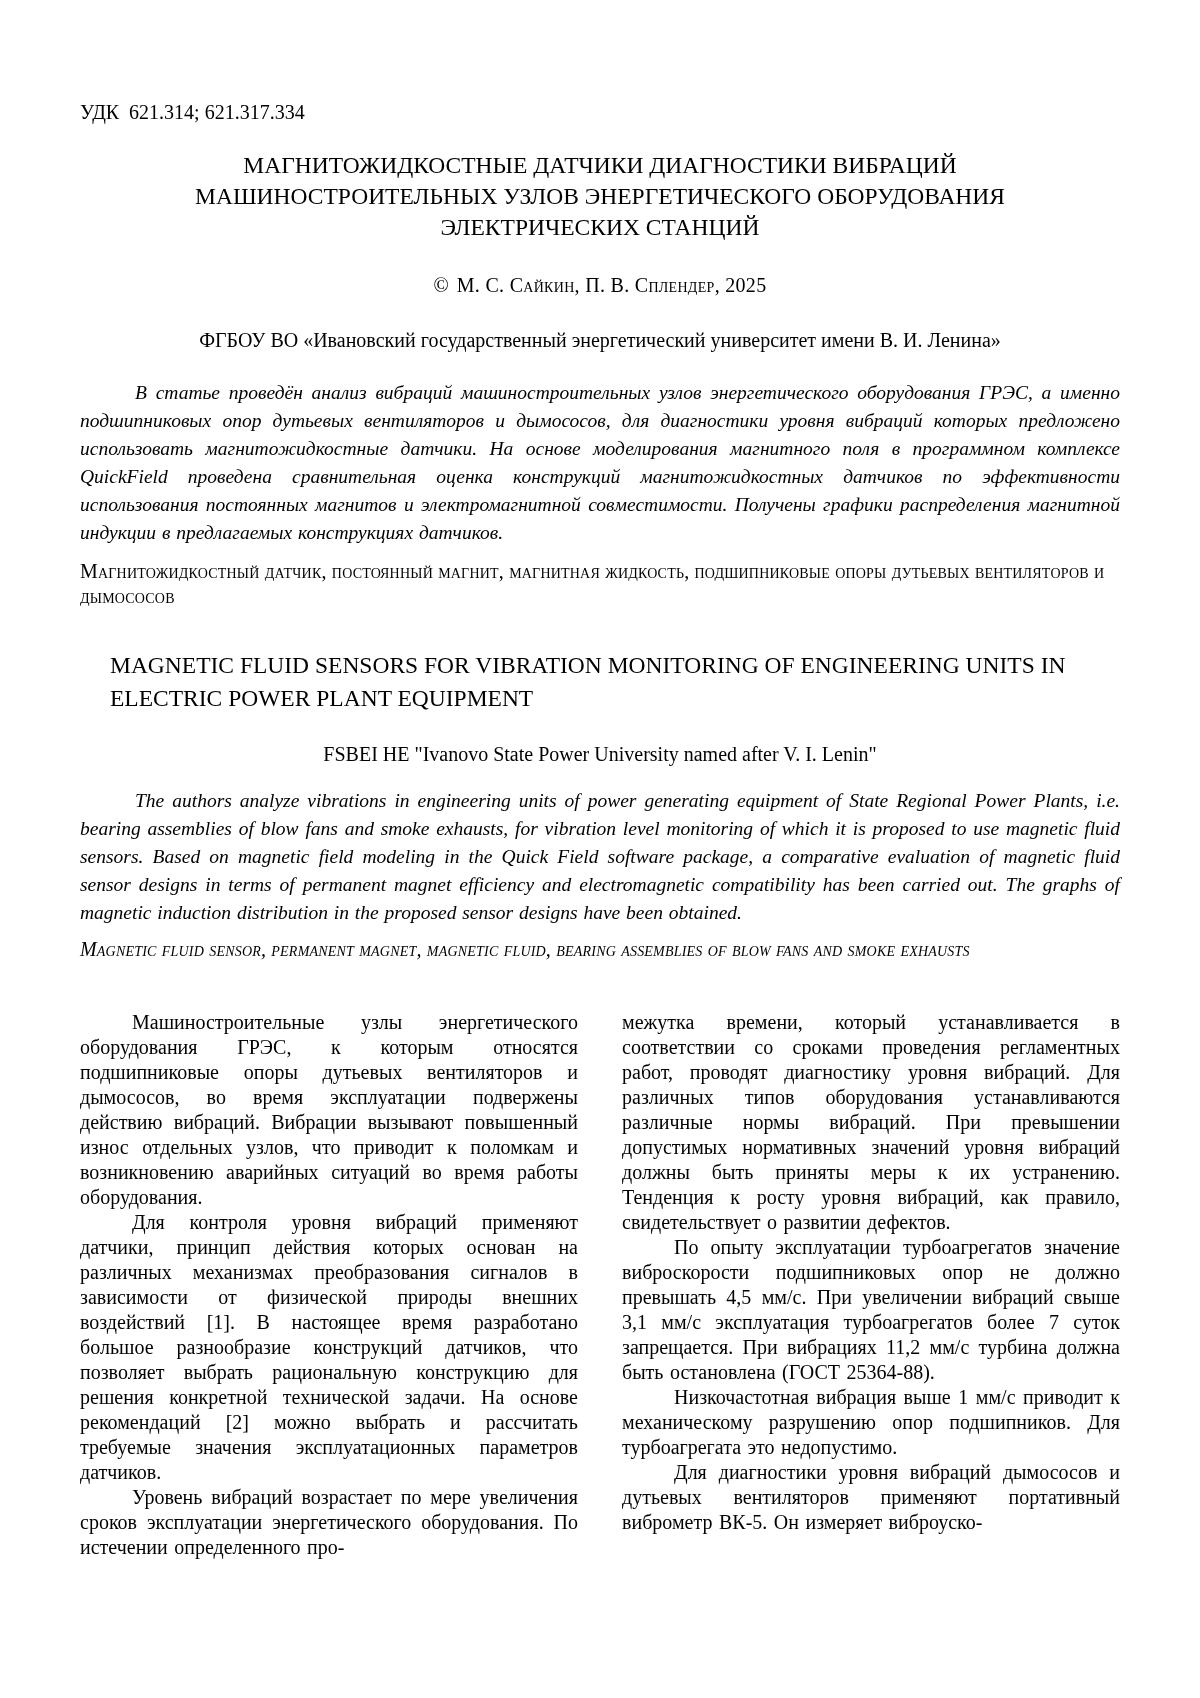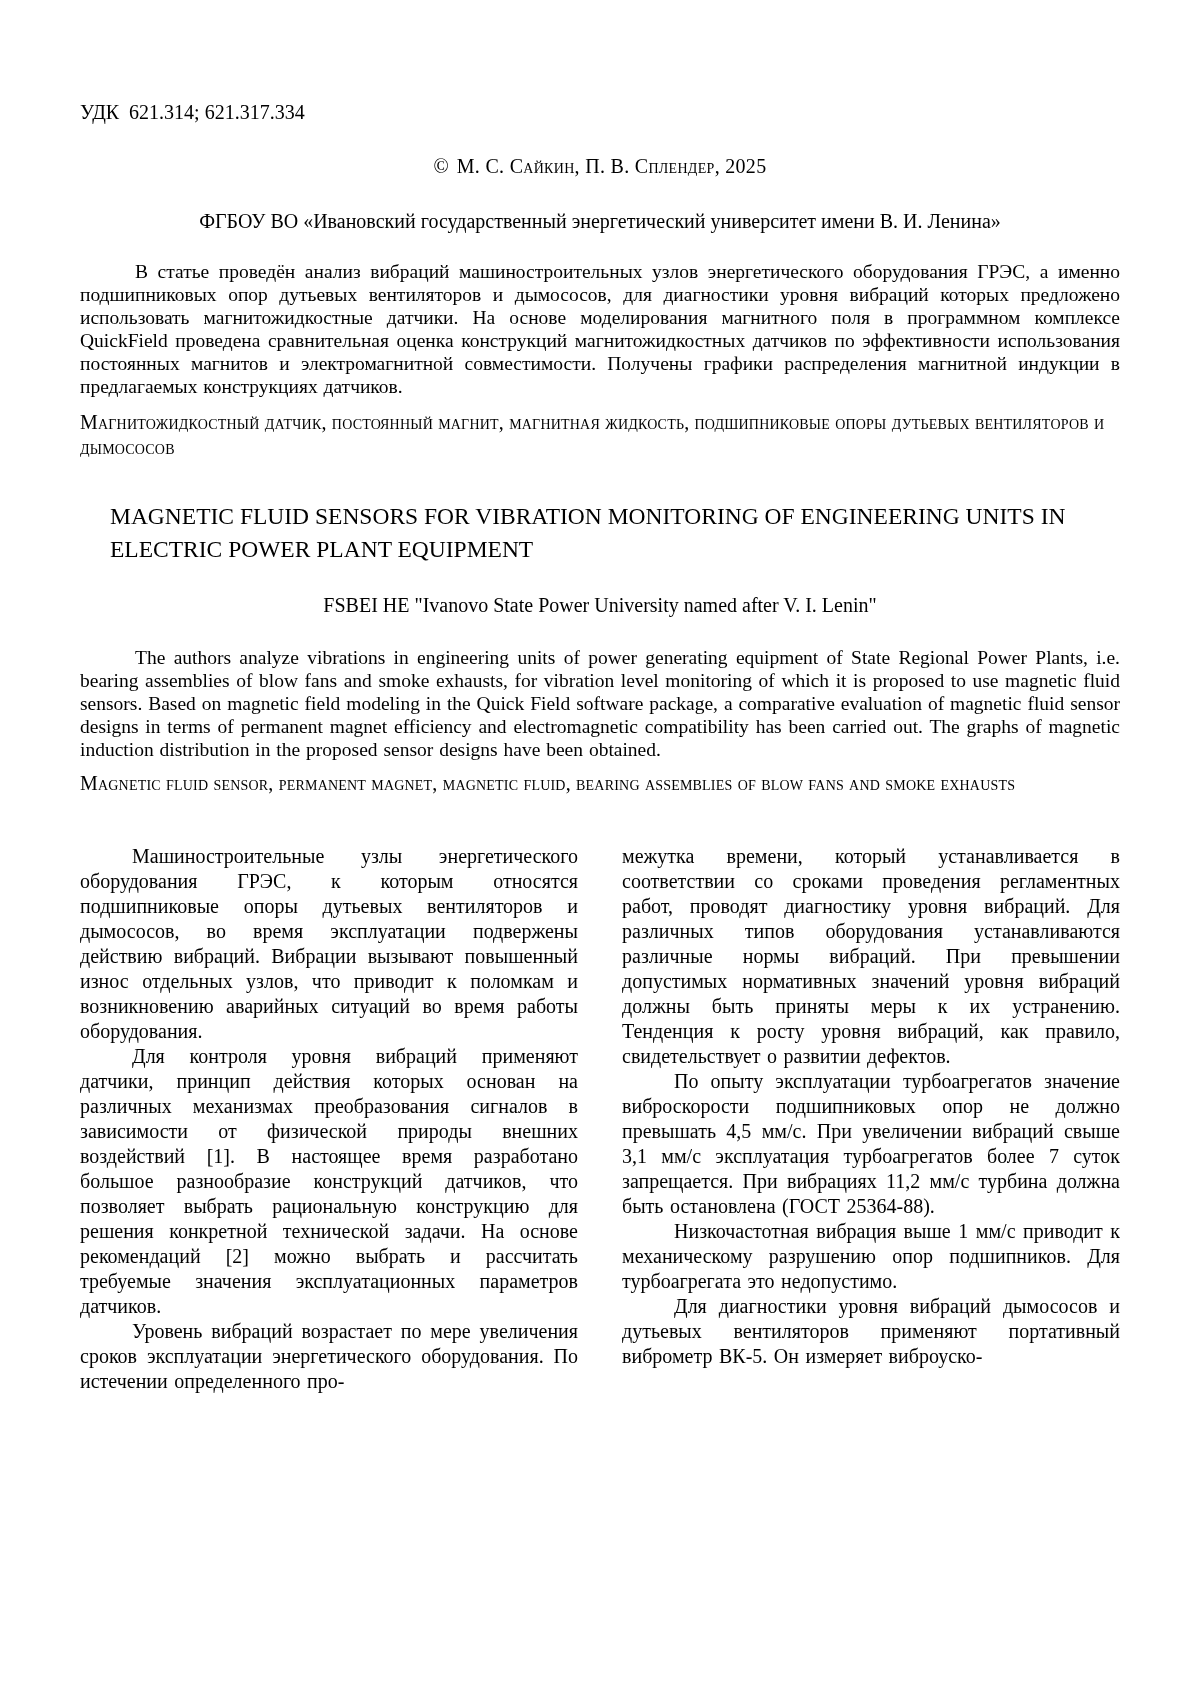--- a/index.html
+++ b/index.html
@@ -48,34 +48,35 @@
   .affiliation {
     margin-top: 29px;
     text-align: center;
     font-size: 20px;
     line-height: 26px;
   }
   .affiliation.en { margin-top: 26px; }
   .abstract {
     margin-top: 26px;
     text-align: justify;
+    font-style: italic;
     font-size: 19.5px;
-    line-height: 23px;
+    line-height: 28px;
     text-indent: 55px;
     word-spacing: 1px;
   }
-  .abstract.en { margin-top: 28px; }
+  .abstract.en { margin-top: 20px; }
   .keywords {
     margin-top: 12px;
     font-variant: small-caps;
     font-size: 20px;
     line-height: 25px;
     letter-spacing: 0.2px;
   }
-  .keywords.en { margin-top: 10px; }
+  .keywords.en { margin-top: 10px; font-style: italic; }
   .columns {
     margin-top: 48px;
     display: flex;
     gap: 44px;
   }
   .col {
     flex: 1 1 0;
     text-align: justify;
     font-size: 20px;
     line-height: 25px;
@@ -87,20 +88,21 @@
   }
   .col p.cont { text-indent: 0; }
 </style>
 </head>
 <body>
 
 <div class="page">
 
   <div class="udc">УДК  621.314; 621.317.334</div>
 
+  <h1 class="title-ru">МАГНИТОЖИДКОСТНЫЕ ДАТЧИКИ ДИАГНОСТИКИ ВИБРАЦИЙ МАШИНОСТРОИТЕЛЬНЫХ УЗЛОВ ЭНЕРГЕТИЧЕСКОГО ОБОРУДОВАНИЯ ЭЛЕКТРИЧЕСКИХ СТАНЦИЙ</h1>
 
   <div class="authors-line">
     <span class="copy-sym">©</span><span class="sc">М. С. Сайкин,  П. В. Сплендер,  2025</span>
   </div>
 
   <div class="affiliation">ФГБОУ ВО «Ивановский государственный энергетический университет имени В. И. Ленина»</div>
 
   <div class="abstract">В статье проведён анализ вибраций машиностроительных узлов энергетического оборудования ГРЭС, а именно подшипниковых опор дутьевых вентиляторов и дымососов, для диагностики уровня вибраций которых предложено использовать магнитожидкостные датчики. На основе моделирования магнитного поля в программном комплексе QuickField проведена сравнительная оценка конструкций магнитожидкостных датчиков по эффективности использования постоянных магнитов и электромагнитной совместимости. Получены графики распределения магнитной индукции в предлагаемых конструкциях датчиков.</div>
 
   <div class="keywords">Магнитожидкостный датчик,  постоянный магнит,  магнитная жидкость,  подшипниковые опоры дутьевых вентиляторов и дымососов</div>

